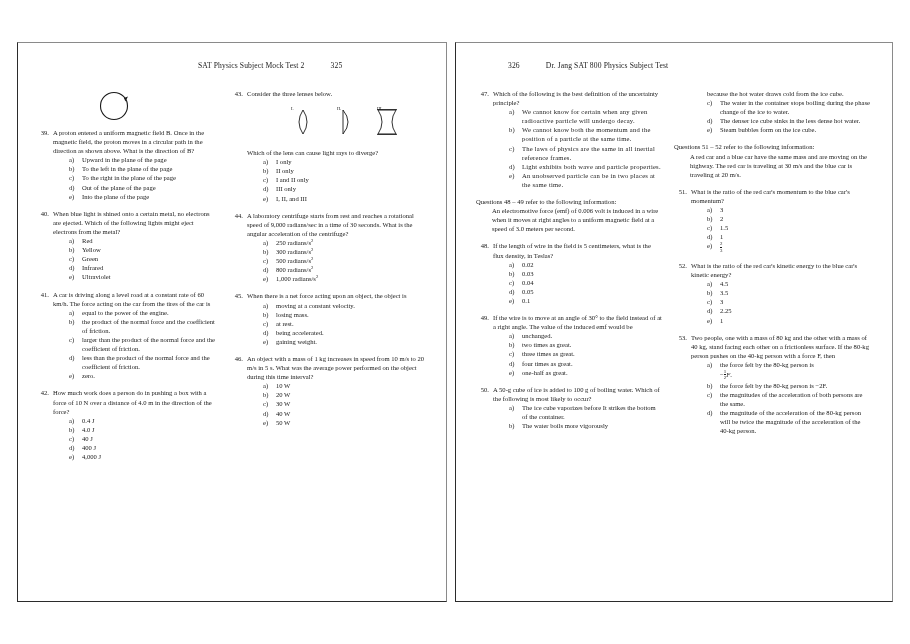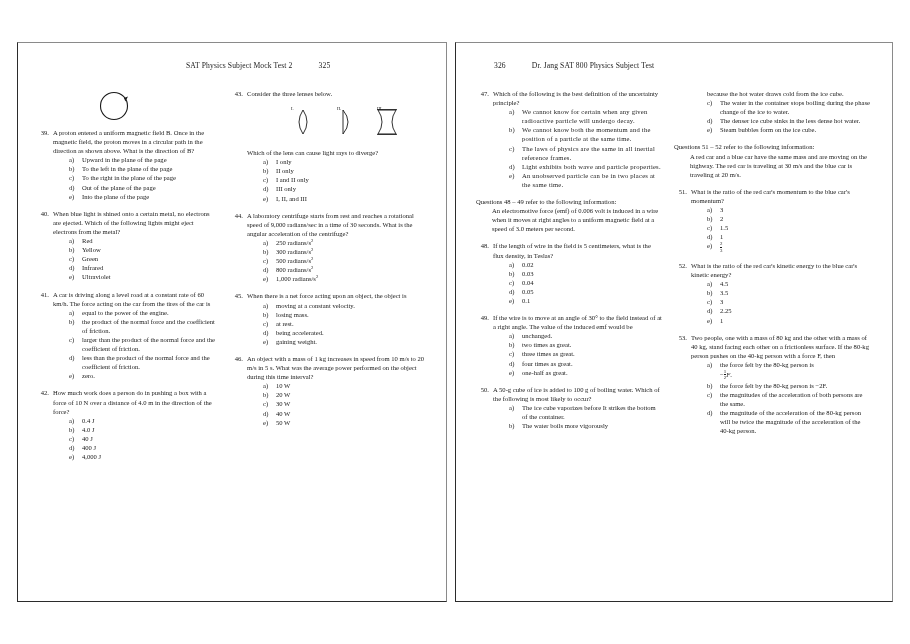--- a/index.html
+++ b/index.html
@@ -40,22 +40,22 @@
 
   
   .runhead {
     position: absolute;
     top: 18px;
     font-size: 7.6px;
     letter-spacing: .12px;
     white-space: nowrap;
   }
   .runhead .folio { display: inline-block; }
-  .runhead-left  { left: 168px; }
-  .runhead-right { left: 38px; text-align: right; }
+  .runhead-left  { left: 180px; }
+  .runhead-right { left: 52px; text-align: right; }
   .runhead .gap-l { display: inline-block; width: 22px; }
   .runhead .gap-r { display: inline-block; width: 22px; }
 
   
   .col {
     position: absolute;
     top: 46px;
     font-size: 6.6px;
     line-height: 9.1px;
   }

